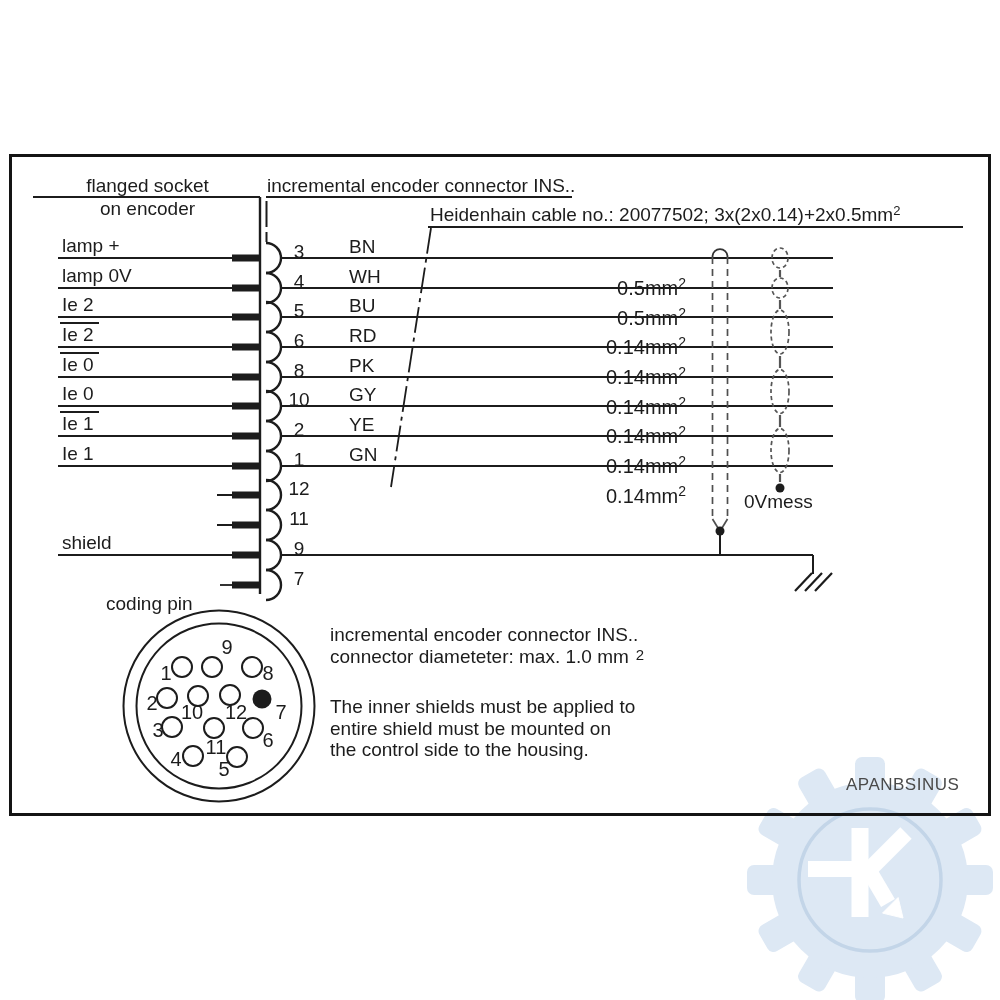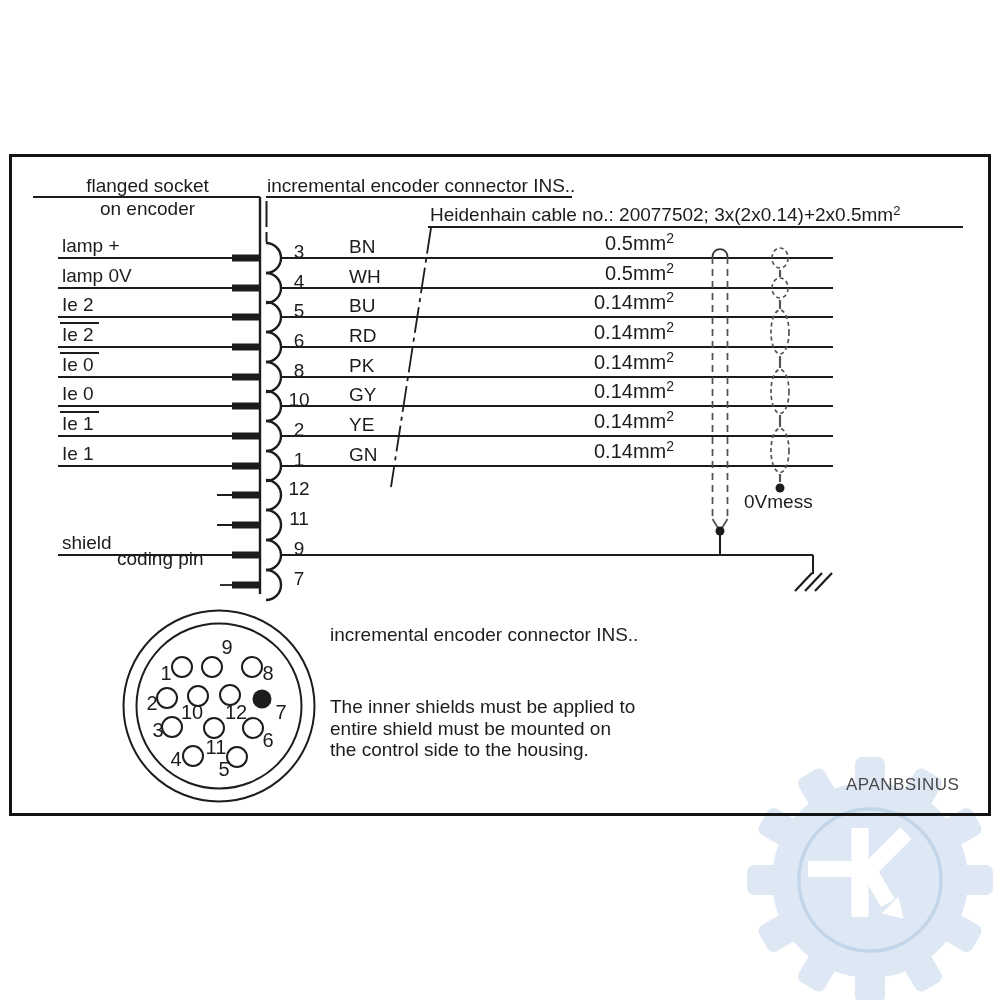--- a/index.html
+++ b/index.html
@@ -7,21 +7,21 @@
          font-family:"Liberation Sans", sans-serif;color:#1c1c1c;}
   .stage *{box-sizing:border-box;}
   .abs{position:absolute;}
   svg{position:absolute;left:0;top:0;}
   .frame{position:absolute;left:9px;top:154px;width:982px;height:662px;
          border:3px solid #141414;z-index:4;pointer-events:none;}
   .t{position:absolute;z-index:5;font-size:19px;line-height:20px;white-space:nowrap;}
   .lbl{left:62px;}
   .pin{left:281px;width:36px;text-align:center;}
   .cc{left:349px;}
-  .sz{left:500px;width:174px;text-align:right;font-size:20px;}
+  .sz{left:512px;width:174px;text-align:right;font-size:20px;margin-top:45px;}
   .sup{font-size:14px;position:relative;top:-7px;}
   .hdr-c{text-align:center;}
   .note{font-size:19px;line-height:21.5px;white-space:nowrap;}
   .pinnum{position:absolute;z-index:5;font-size:20px;line-height:22px;width:30px;text-align:center;}
   .caption{position:absolute;left:8px;top:820px;font-size:21px;letter-spacing:-0.2px;
            white-space:pre;z-index:5;}
   .wm-text{position:absolute;left:846px;top:775px;font-size:17px;letter-spacing:0.5px;
            color:#4a4a4a;z-index:5;}
 </style>
 </head>
@@ -177,21 +177,21 @@
 
   <div class="t lbl" style="top:236px;">lamp +</div>
   <div class="t lbl" style="top:266px;">lamp 0V</div>
   <div class="t lbl" style="top:295px;">Ie 2</div>
   <div class="t lbl" style="top:325px;">Ie 2</div>
   <div class="t lbl" style="top:355px;">Ie 0</div>
   <div class="t lbl" style="top:384px;">Ie 0</div>
   <div class="t lbl" style="top:414px;">Ie 1</div>
   <div class="t lbl" style="top:444px;">Ie 1</div>
   <div class="t lbl" style="top:533px;">shield</div>
-  <div class="t" style="left:106px;top:549px;margin-left:11px;">coding pin</div>
+  <div class="t" style="left:106px;top:594px;">coding pin</div>
 
   <div class="t pin" style="top:242px;">3</div>
   <div class="t pin" style="top:272px;">4</div>
   <div class="t pin" style="top:301px;">5</div>
   <div class="t pin" style="top:331px;">6</div>
   <div class="t pin" style="top:361px;">8</div>
   <div class="t pin" style="top:390px;">10</div>
   <div class="t pin" style="top:420px;">2</div>
   <div class="t pin" style="top:450px;">1</div>
   <div class="t pin" style="top:479px;">12</div>
@@ -227,20 +227,21 @@
   <div class="pinnum" style="left:221px;top:701px;">12</div>
   <div class="pinnum" style="left:266px;top:701px;">7</div>
   <div class="pinnum" style="left:143px;top:719px;">3</div>
   <div class="pinnum" style="left:201px;top:736px;">11</div>
   <div class="pinnum" style="left:253px;top:729px;">6</div>
   <div class="pinnum" style="left:161px;top:748px;">4</div>
   <div class="pinnum" style="left:209px;top:758px;">5</div>
 
   <div class="abs note" style="left:330px;top:624px;z-index:5;">
     <div>incremental encoder connector INS..</div>
+    <div><span>connector diameteter: max. 1.0 mm</span><span class="sup" style="font-size:15px;top:-3px;margin-left:7px;">2</span></div>
   </div>
   <div class="abs note" style="left:330px;top:696px;z-index:5;">
     <div>The inner shields must be applied to</div>
     <div>entire shield must be mounted on</div>
     <div>the control side to the housing.</div>
   </div>
 
   <div class="wm-text">APANBSINUS</div>
 
 

